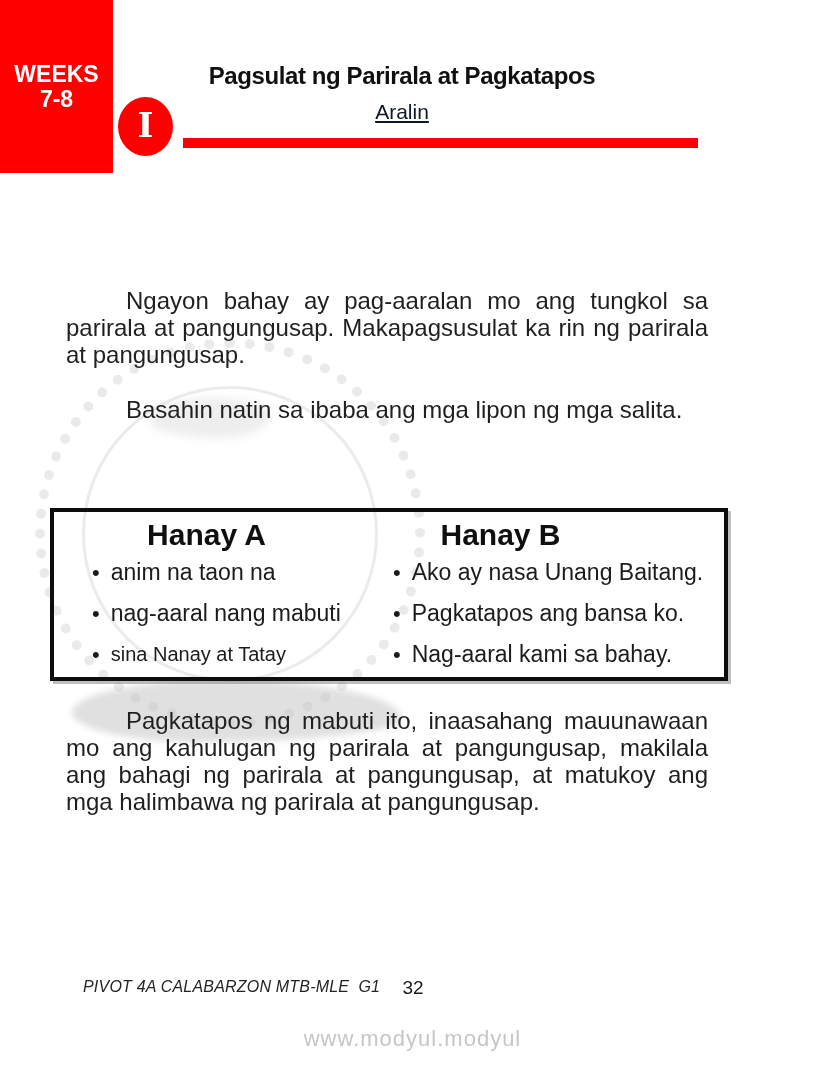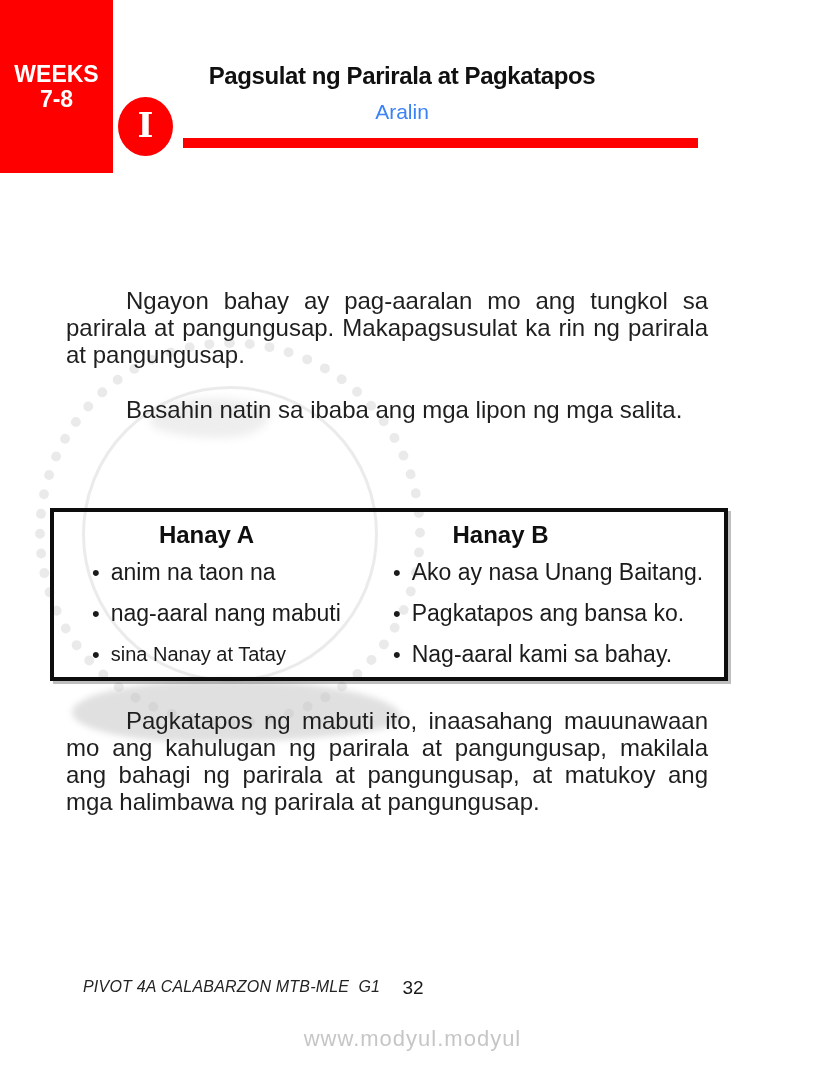--- a/index.html
+++ b/index.html
@@ -50,21 +50,21 @@
 
   
   .header-block {
     position: absolute; left: 85px; top: 62px; width: 634px;
     text-align: center;
   }
   .page-title {
     margin: 0; font-size: 24px; font-weight: bold; letter-spacing: -0.4px;
     color: #101010;
   }
-  .subtitle { margin-top: 10px; font-size: 21px; color: #3b82f6; }
+  .subtitle { margin-top: 10px; font-size: 21px; color: #0f172a; text-decoration: underline; }
 
   .lesson-circle {
     position: absolute; left: 118px; top: 97px; width: 55px; height: 59px;
     background: var(--accent-red, #fe0000); border-radius: 50%;
     display: flex; align-items: center; justify-content: center;
   }
   .lesson-numeral {
     font-family: "DejaVu Serif", serif; font-weight: bold;
     color: #ffffff; font-size: 34px; line-height: 1; padding-bottom: 3px;
   }
@@ -88,21 +88,21 @@
   
   .match-box {
     position: absolute; left: 50px; top: 508px; width: 678px; height: 173px;
     border: 4px solid #0d0d0d; box-sizing: border-box;
     display: grid; grid-template-columns: 1fr 1fr;
     box-shadow: 3px 3px 0 rgba(110,110,110,0.45);
     background: transparent;
   }
   .wg-col { padding-top: 8px; box-sizing: border-box; }
   .col-header {
-    text-align: center; font-weight: bold; font-size: 24px;
+    text-align: center; font-weight: bold; font-size: 30px;
     height: 32px; line-height: 30px; color: #0f0f0f;
   }
   .colA .col-header { padding-right: 30px; }
   .colB .col-header { padding-right: 112px; }
   .wg-item {
     display: flex; align-items: center; height: 41px;
     font-size: 23px; color: #1b1b1b;
   }
   .colA .wg-item { padding-left: 38px; }
   .colB .wg-item { padding-left: 4px; }

